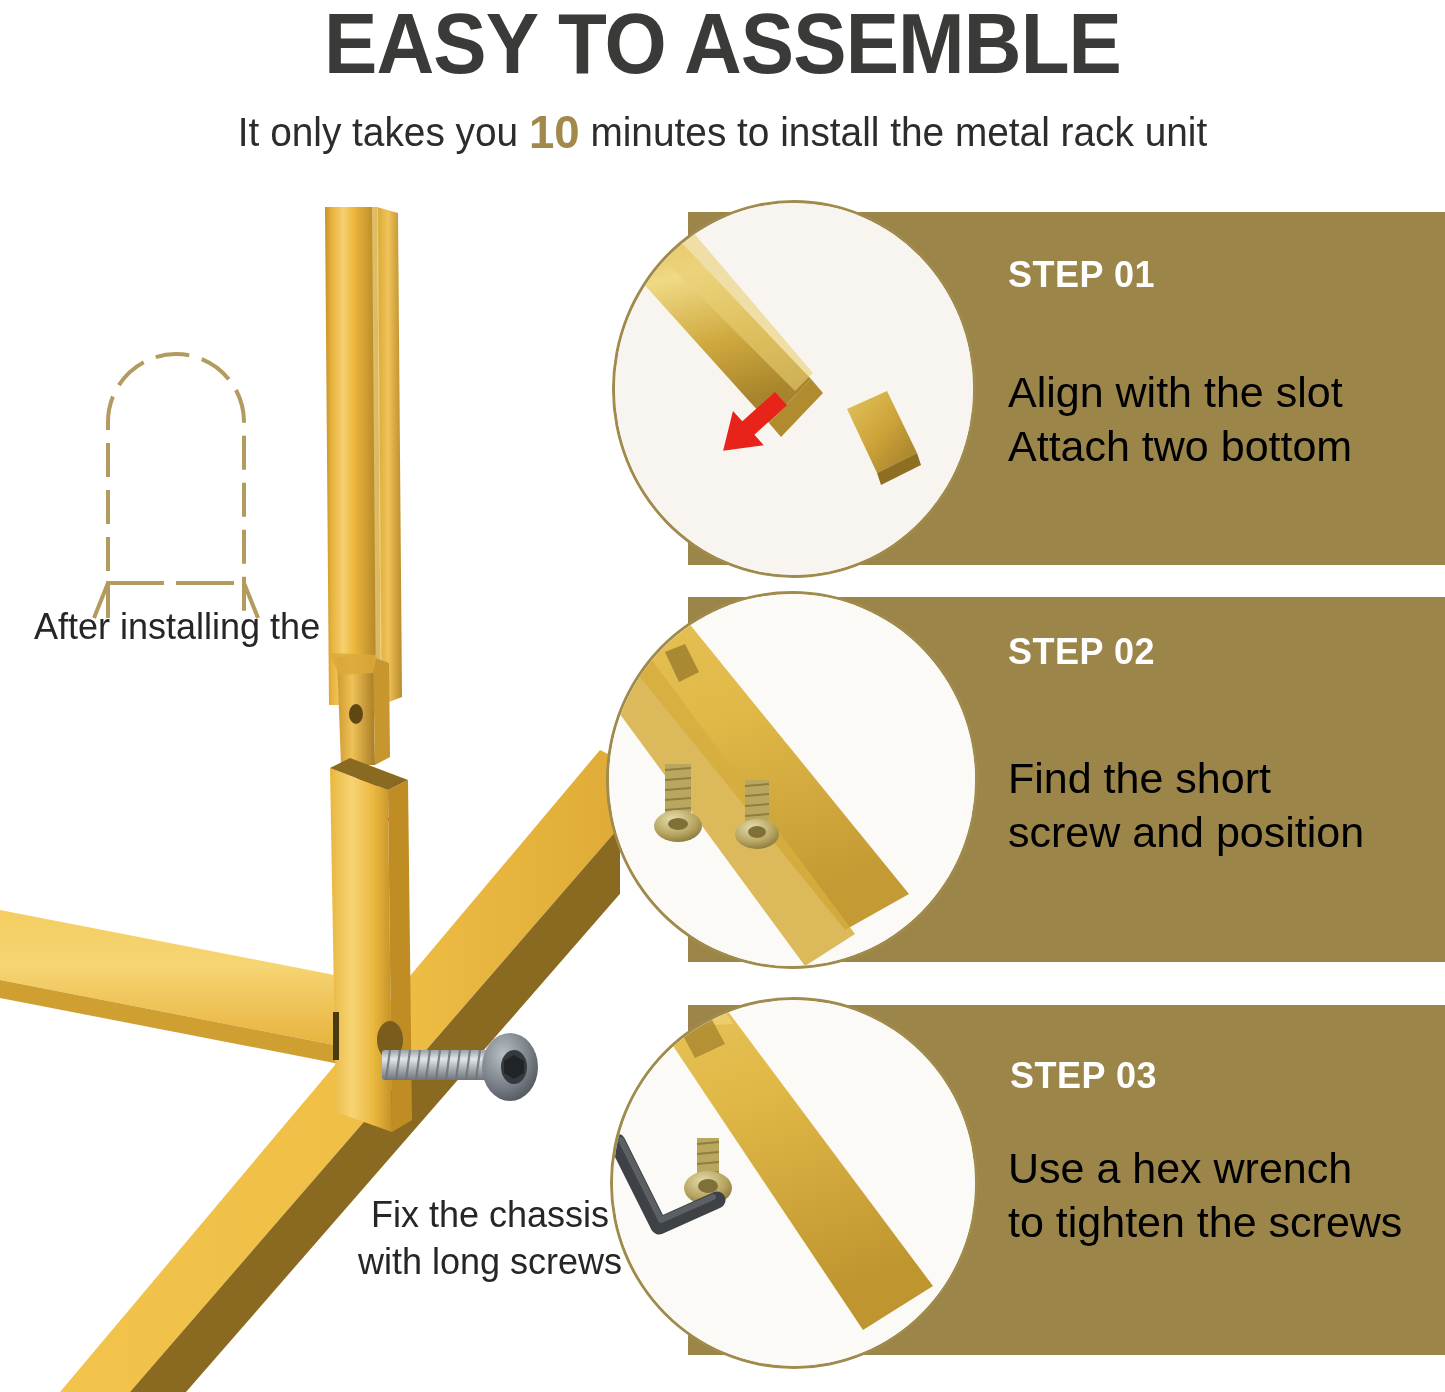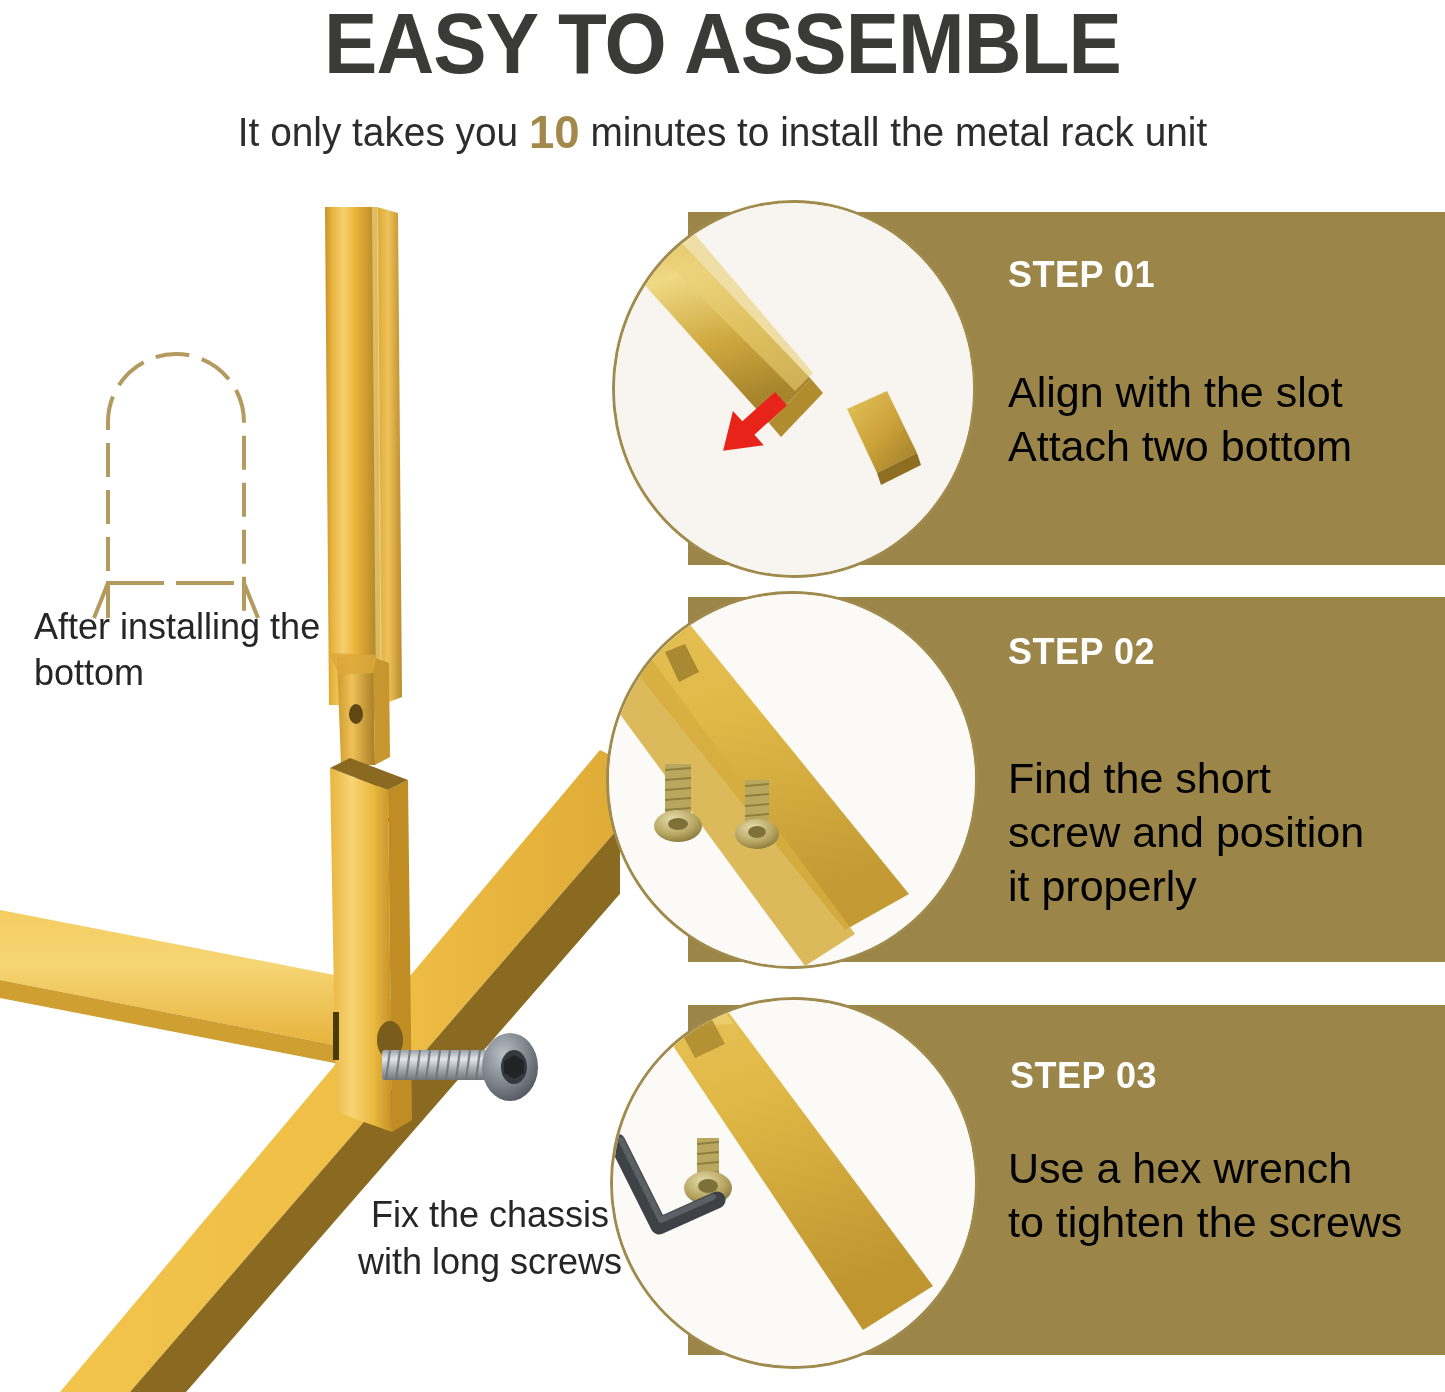--- a/index.html
+++ b/index.html
@@ -123,21 +123,20 @@
 
   <svg class="arch-svg" style="left:86px; top:330px;" width="180" height="290" viewBox="0 0 180 290">
     <path d="M22,288 L22,92 A68,68 0 0 1 158,92 L158,288" fill="none" stroke="#b39a5e" stroke-width="4" stroke-dasharray="34 13" stroke-linecap="butt"></path>
     <path d="M20,253 L160,253" fill="none" stroke="#b39a5e" stroke-width="4" stroke-dasharray="58 12"></path>
     <path d="M22,253 L8,288" fill="none" stroke="#b39a5e" stroke-width="4"></path>
     <path d="M158,253 L172,288" fill="none" stroke="#b39a5e" stroke-width="4"></path>
   </svg>
 
   <div class="left-cap" style="left:22px; top:604px; width:300px;margin-left:12px;">
     <div>After installing the</div>
-    <div>bottom</div>
   </div>
 
   <svg style="position:absolute; left:315px; top:205px;" width="110" height="575" viewBox="0 0 110 575">
     <defs>
       <linearGradient id="pipeG" x1="0" y1="0" x2="1" y2="0">
         <stop offset="0%" stop-color="#c79029"></stop>
         <stop offset="12%" stop-color="#e7b33c"></stop>
         <stop offset="33%" stop-color="#f6d070"></stop>
         <stop offset="52%" stop-color="#edb73c"></stop>
         <stop offset="70%" stop-color="#d3a132"></stop>
@@ -333,21 +332,20 @@
             </g>
             <ellipse cx="20" cy="54" rx="22" ry="15" fill="url(#scrH)"></ellipse>
             <ellipse cx="20" cy="52" rx="9" ry="6" fill="#7f7038"></ellipse>
           </g>
         </svg>
       </div>
       <div class="step-title" style="left:320px; top:34px;">STEP 02</div>
       <div class="step-body" style="left:320px; top:120px;margin-top:34px;">
         <div>Find the short</div>
         <div>screw and position</div>
-        <div>it properly</div>
       </div>
     </div>
   </div>
 
   <div class="panel" style="top:1005px; height:350px;">
     <div class="panel-inner">
       <div class="bubble" style="left:-78px; top:-8px; width:368px; height:372px;">
         <svg width="368" height="372" viewBox="0 0 368 372">
           <rect width="368" height="372" fill="#fbfaf7"></rect>
           <defs>

